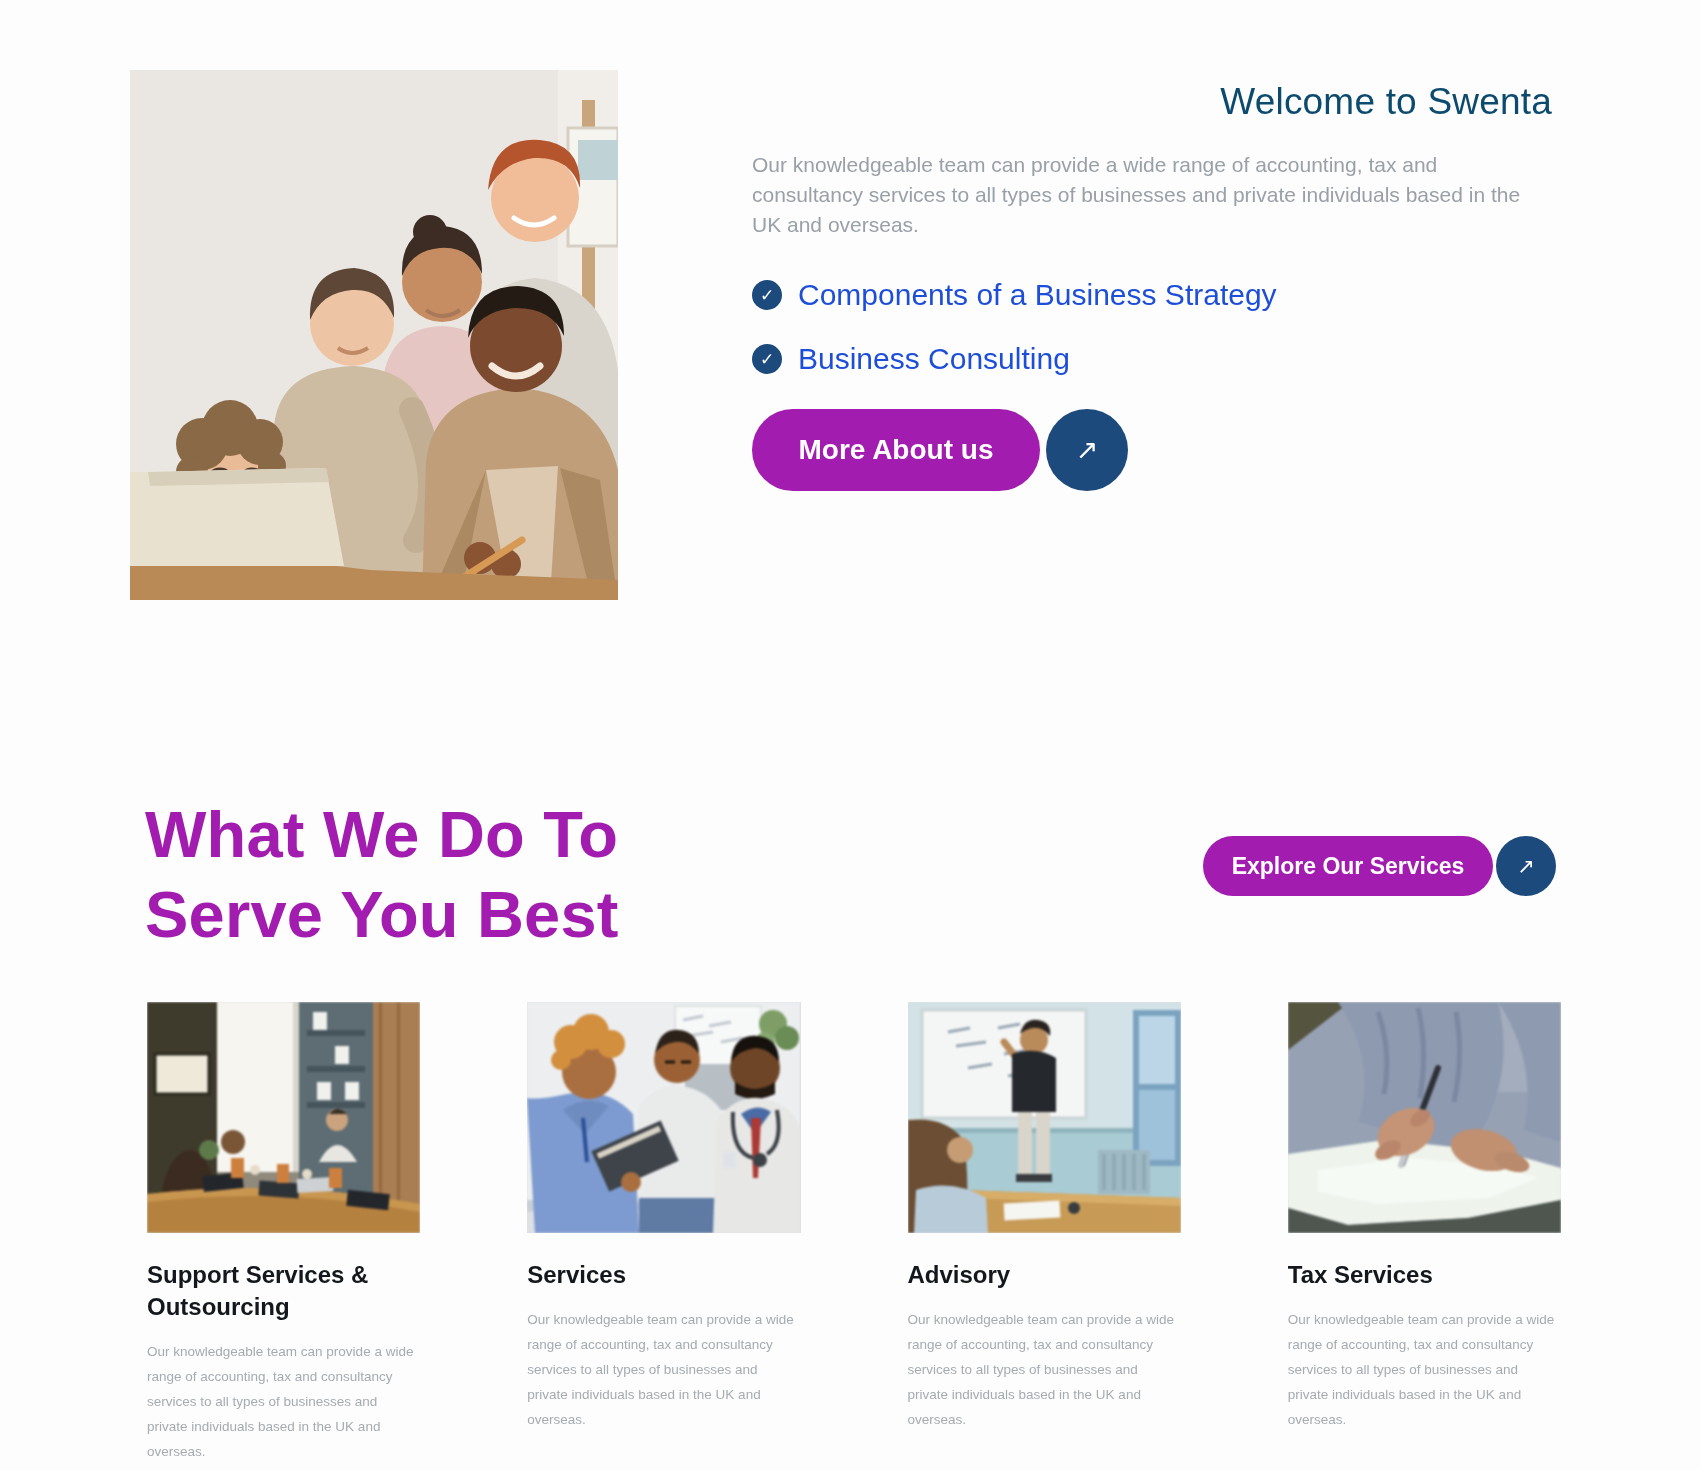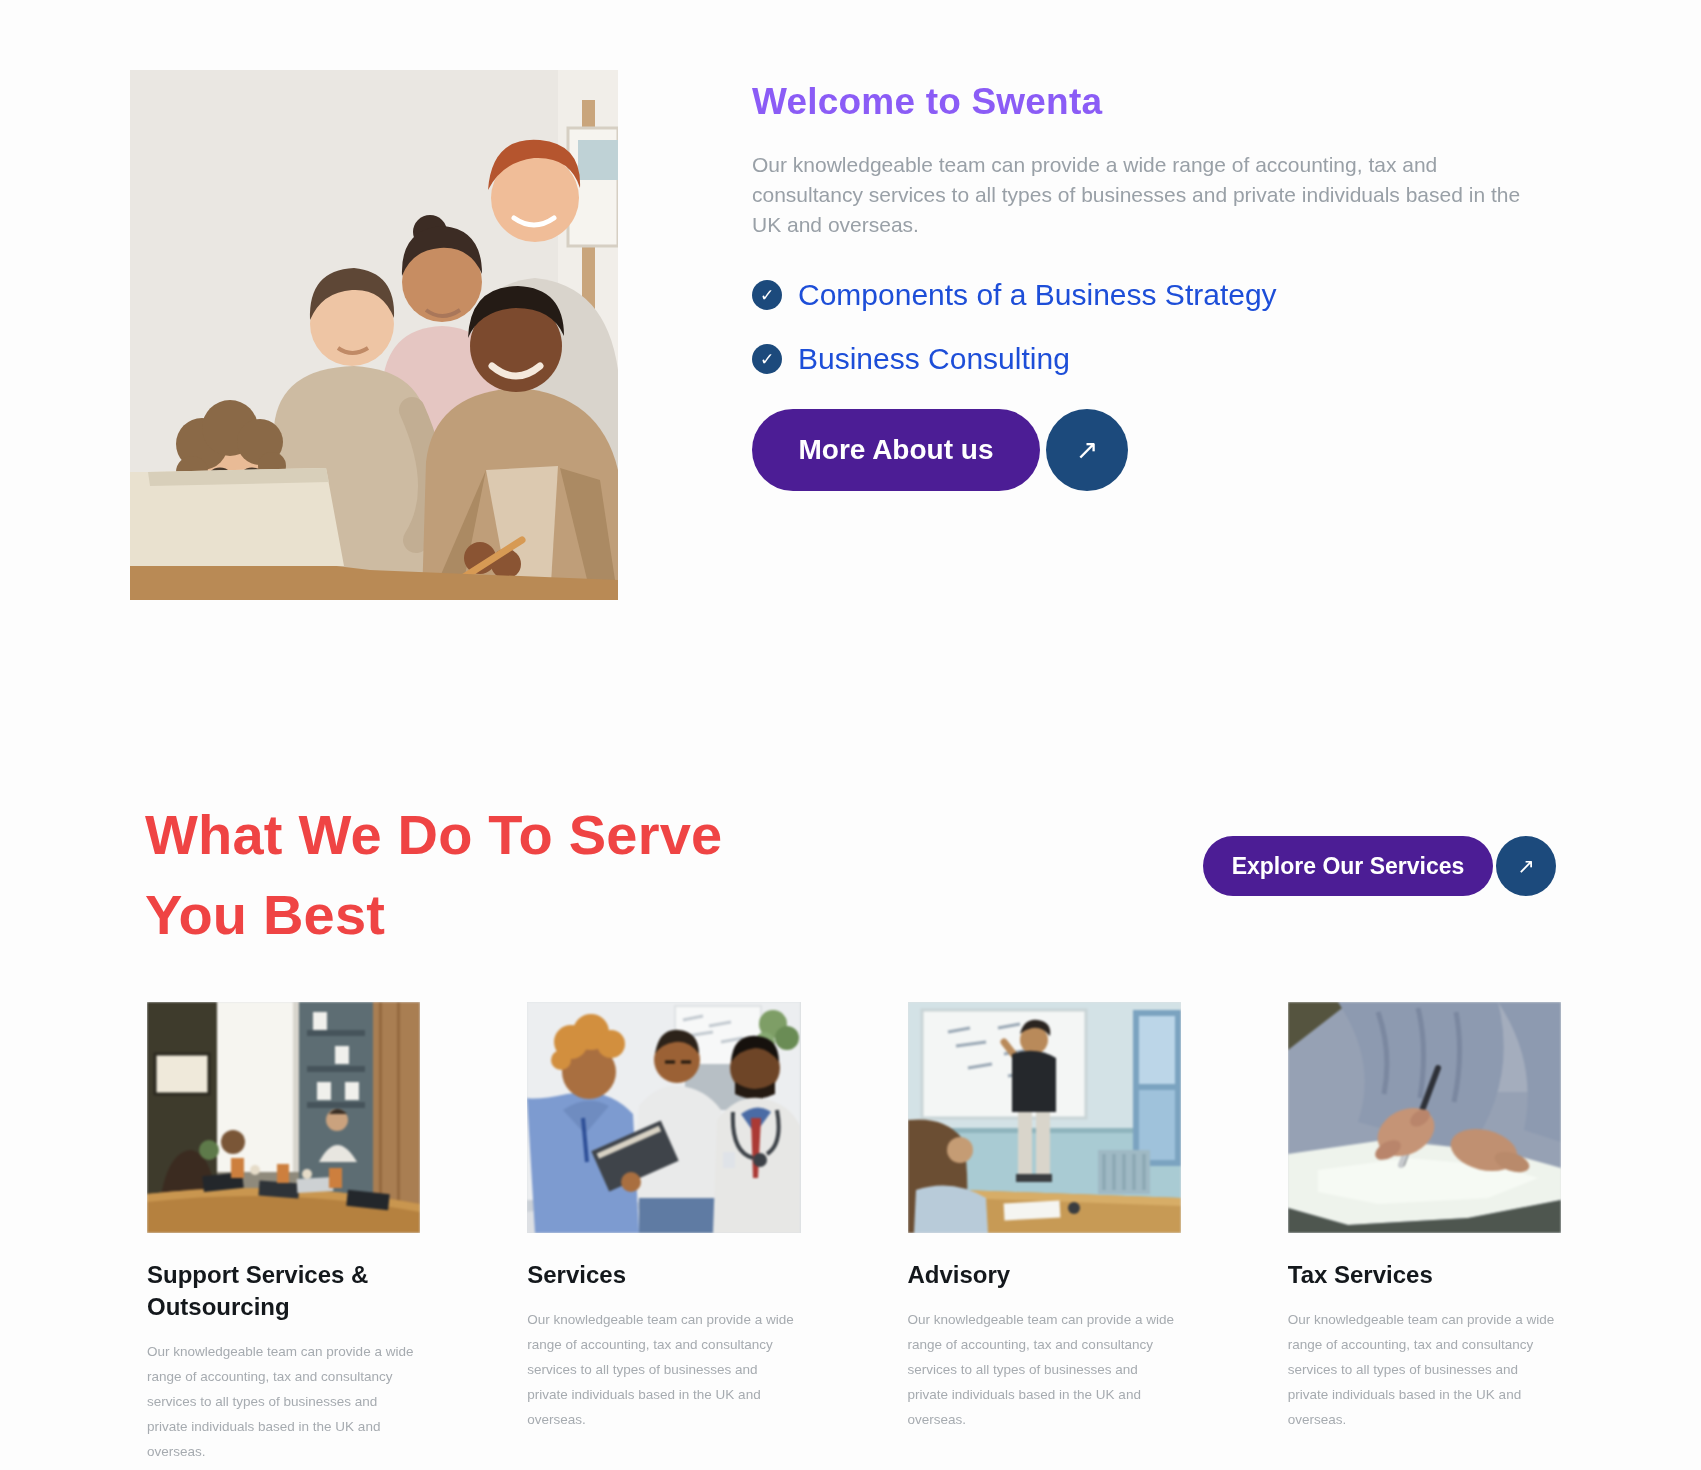--- a/index.html
+++ b/index.html
@@ -2,40 +2,40 @@
 <html><head>
 <meta charset="utf-8">
 <style>
   html,body{margin:0;padding:0;background:#fdfdfd;}
   .page{position:relative;width:1701px;height:1470px;background:#fdfdfd;overflow:hidden;
         font-family:"Liberation Sans","DejaVu Sans",sans-serif;}
 
   
   .hero-img{position:absolute;left:130px;top:70px;width:488px;height:530px;overflow:hidden;background:#eae7e2;}
   .hero-col{position:absolute;left:752px;top:80px;width:800px;}
-  .hero-title{font-size:37px;font-weight:700;color:#8b5cf6;line-height:44px;letter-spacing:.2px;}
+  .hero-title{font-size:37px;font-weight:400;color:#0c4a6e;line-height:44px;letter-spacing:.2px;text-align:right;}
   .hero-sub{margin-top:30px;font-size:33px;font-weight:500;color:#3e444c;line-height:46px;}
   .hero-sub span{display:block;}
   .hero-desc{margin-top:26px;font-size:21px;color:#99a0a7;line-height:30px;max-width:800px;}
   .bullets{margin-top:40px;}
   .bullet{display:flex;align-items:center;margin-bottom:34px;height:30px;}
   .bullet .chk{width:30px;height:30px;border-radius:50%;background:#1c4a7c;color:#fff;
                display:flex;align-items:center;justify-content:center;font-size:17px;font-weight:700;
                margin-right:16px;flex:0 0 30px;}
   .bullet .blabel{font-size:30px;color:#1d4ed8;}
   .cta-row{margin-top:35px;display:flex;align-items:center;}
-  .pill{background:#4c1d95;color:#fff;border:none;cursor:pointer;border-radius:41px;
+  .pill{background:#a21caf;color:#fff;border:none;cursor:pointer;border-radius:41px;
         display:flex;align-items:center;justify-content:center;font-family:inherit;}
   .pill-main{width:288px;height:82px;font-size:28px;font-weight:700;}
   .circle-btn{width:82px;height:82px;border-radius:50%;background:#1c4a7c;color:#fff;border:none;cursor:pointer;
               display:flex;align-items:center;justify-content:center;font-size:27px;margin-left:6px;font-family:inherit;}
 
   
-  .svc-heading{position:absolute;left:145px;top:795px;width:660px;font-size:56px;line-height:80px;
-               font-weight:700;color:#ef4444;letter-spacing:.2px;}
+  .svc-heading{position:absolute;left:145px;top:795px;width:660px;font-size:65px;line-height:80px;
+               font-weight:700;color:#a21caf;letter-spacing:.2px;}
   .svc-cta{position:absolute;left:1203px;top:836px;display:flex;align-items:center;}
   .pill-svc{width:290px;height:60px;border-radius:35px;font-size:23px;font-weight:700;}
   .circle-svc{width:60px;height:60px;font-size:21px;margin-left:3px;}
 
   .cards{position:absolute;left:147px;top:1002px;width:1414px;display:grid;
          grid-template-columns:repeat(4,1fr);column-gap:107px;}
   .card-img{height:231px;overflow:hidden;background:#dfe2e4;cursor:pointer;}
   .card-img svg{display:block;}
   .card-title{margin-top:26px;font-size:24px;font-weight:700;line-height:32px;color:#14181c;cursor:pointer;}
   .card-desc{margin-top:16px;font-size:13.5px;line-height:25px;color:#a6abb0;}

